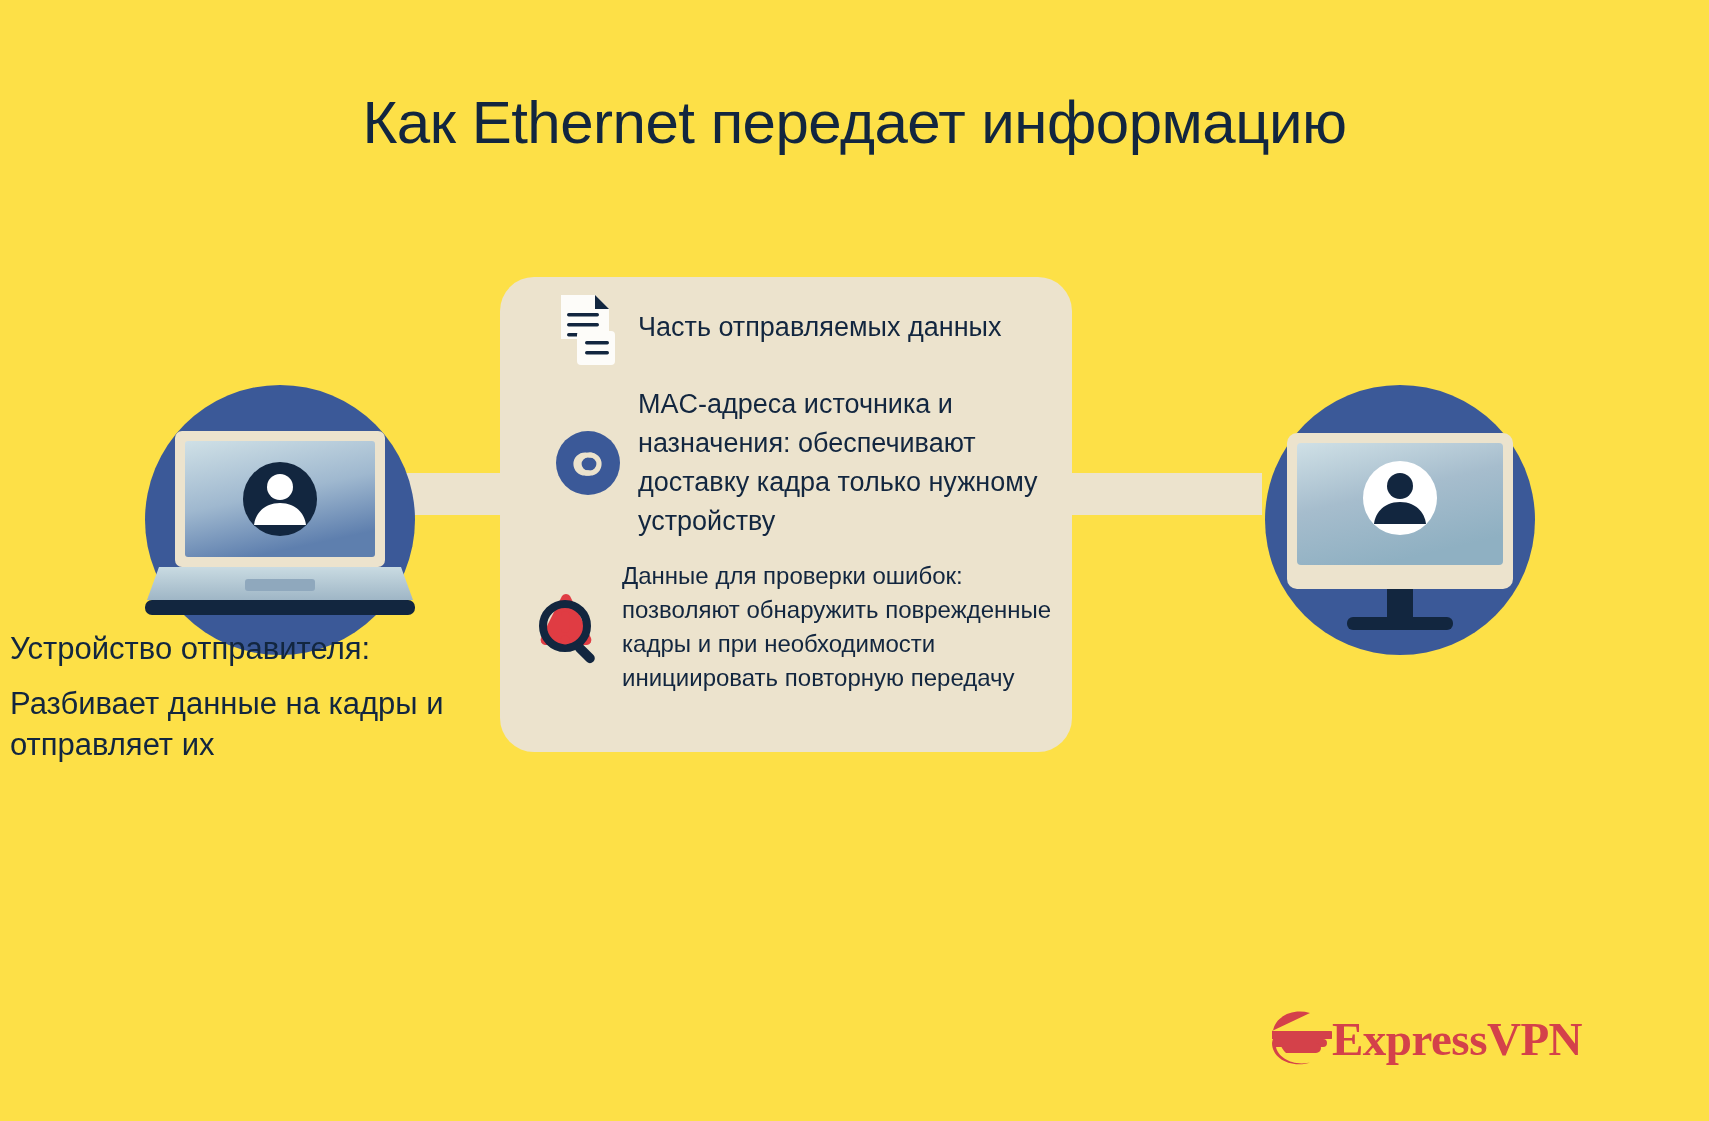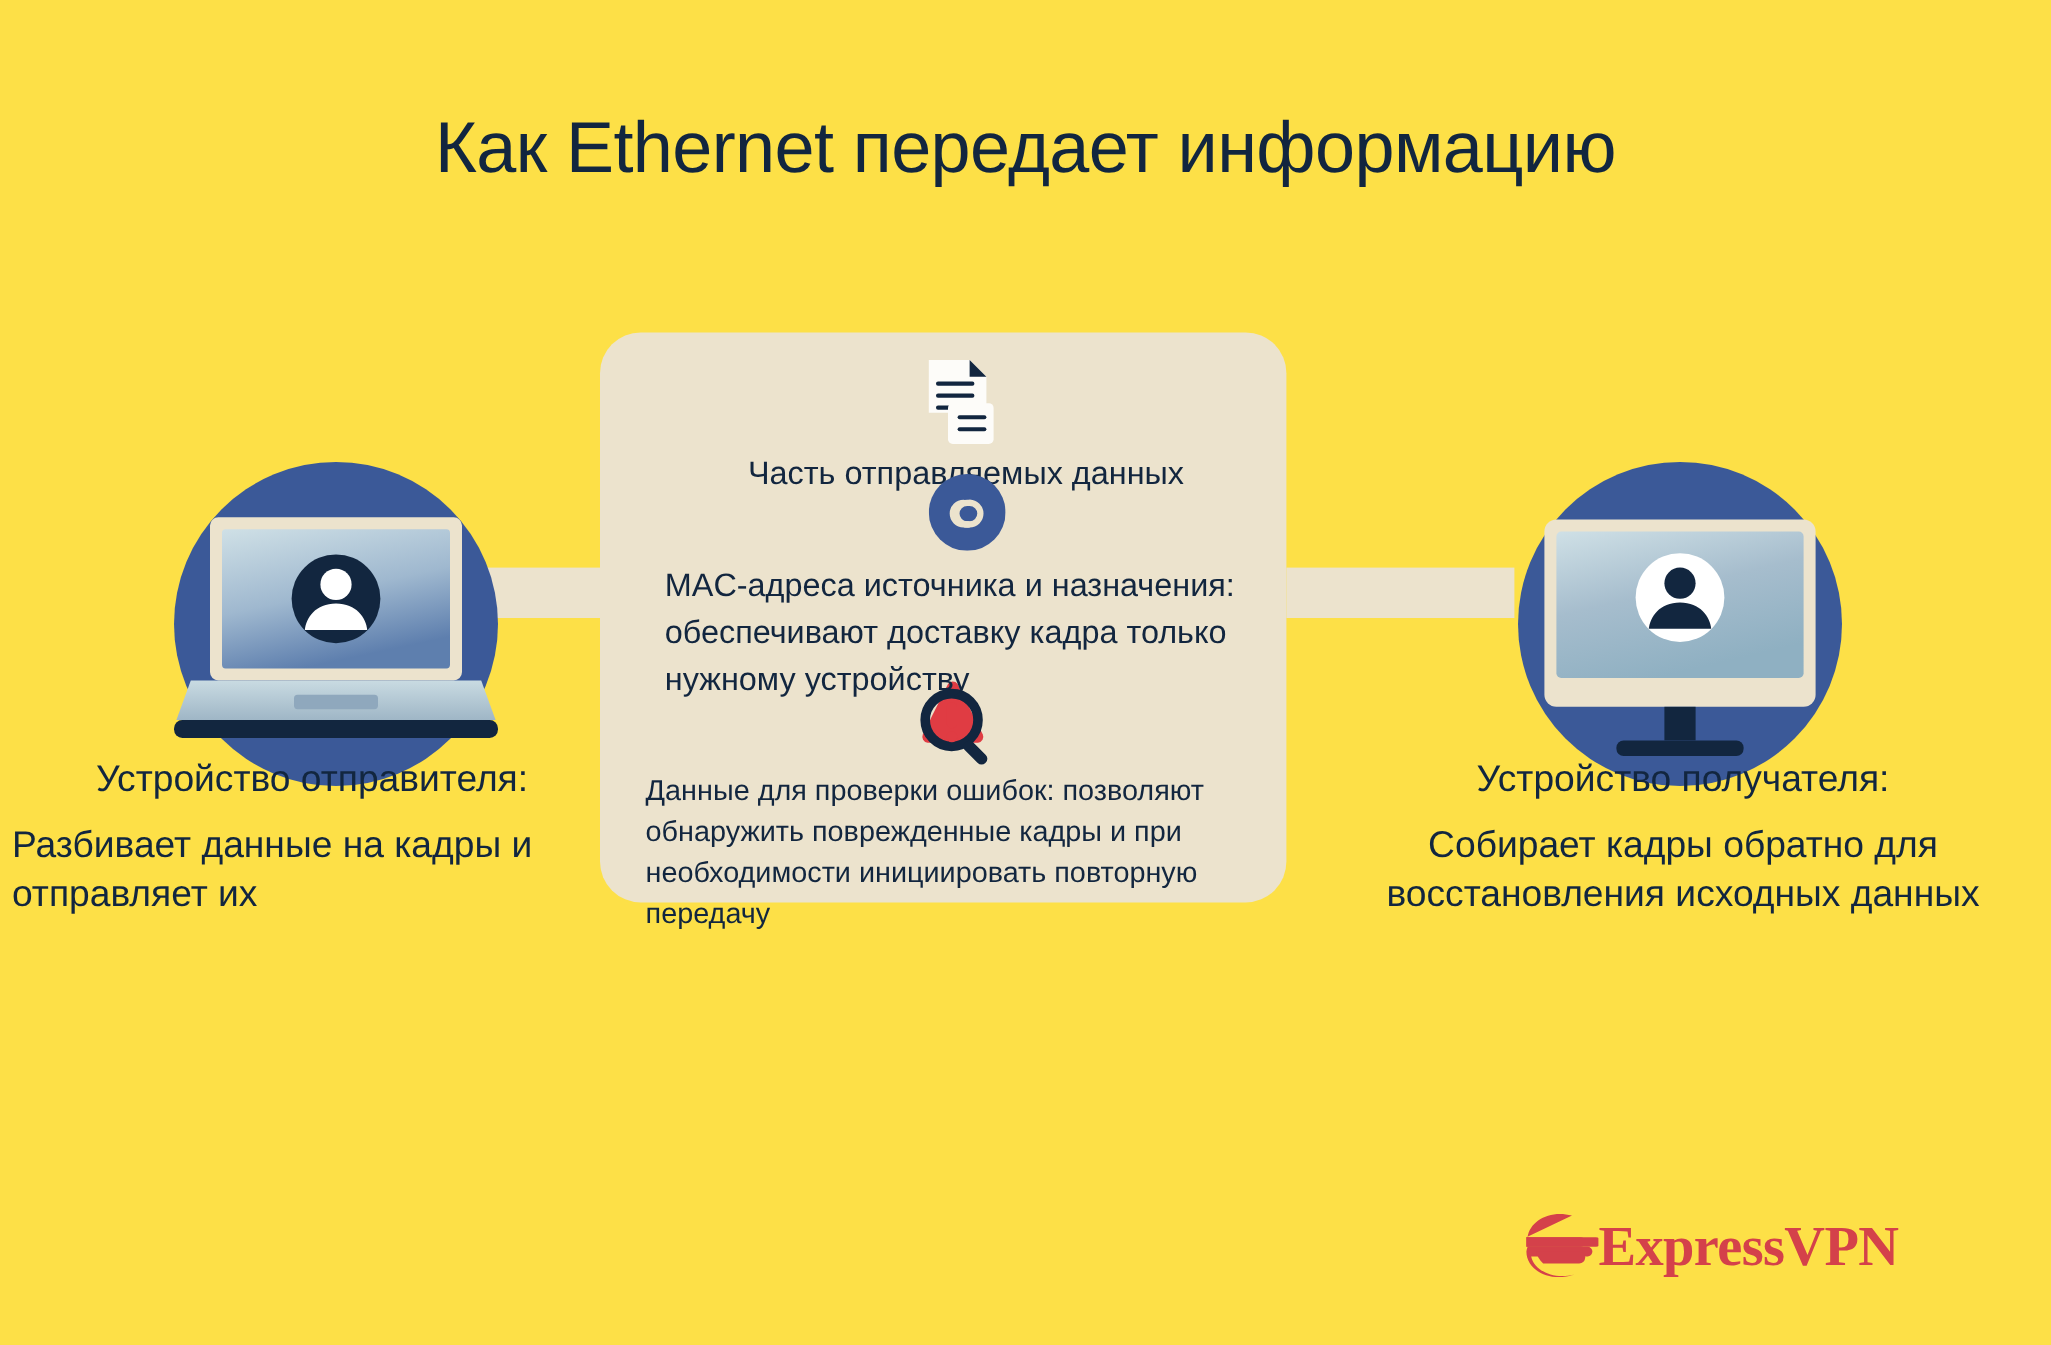--- a/index.html
+++ b/index.html
@@ -80,39 +80,37 @@
   }
   #caption-receiver {
     left: 1105px;
     top: 628px;
     width: 595px;
     text-align: center;
   }
   .caption-title {
     display: block;
     margin-bottom: 14px;
-    text-align: center;
   }
   .caption-body { display: block; }
 
   
   #frame-card {
     position: absolute;
     left: 500px;
     top: 277px;
     width: 572px;
     height: 475px;
     background: #ece3cd;
     border-radius: 34px;
   }
   .frame-item {
     position: absolute;
     display: flex;
     align-items: center;
-    flex-direction: column;
   }
   .frame-icon {
     width: 84px;
     flex: 0 0 84px;
     display: flex;
     align-items: center;
     justify-content: center;
   }
   .frame-text {
     color: #12263f;
@@ -206,24 +204,20 @@
       <circle cx="135" cy="101" r="13" fill="#12263f"></circle>
       <path d="M135 117 c-17 0 -25 12 -26 22 h52 c-1 -10 -9 -22 -26 -22 z" fill="#12263f"></path>
     </svg>
   </div>
 
   <div id="caption-sender" class="caption">
     <span class="caption-title">Устройство отправителя:</span>
     <span class="caption-body">Разбивает данные на кадры и отправляет их</span>
   </div>
 
-  <div id="caption-receiver" class="caption">
-    <span class="caption-title">Устройство получателя:</span>
-    <span class="caption-body">Собирает кадры обратно для восстановления исходных данных</span>
-  </div>
 
   <div id="frame-card">
 
     <div id="frame-item-1" class="frame-item">
       <div class="frame-icon">
         <svg width="62" height="74" viewBox="0 0 62 74">
 
           <path d="M4 4 h34 l14 14 v30 h-48 z" fill="#fdfcf9"></path>
           <path d="M38 4 l14 14 h-14 z" fill="#12263f"></path>
           <rect x="10" y="22" width="32" height="3.4" rx="1.7" fill="#12263f"></rect>

